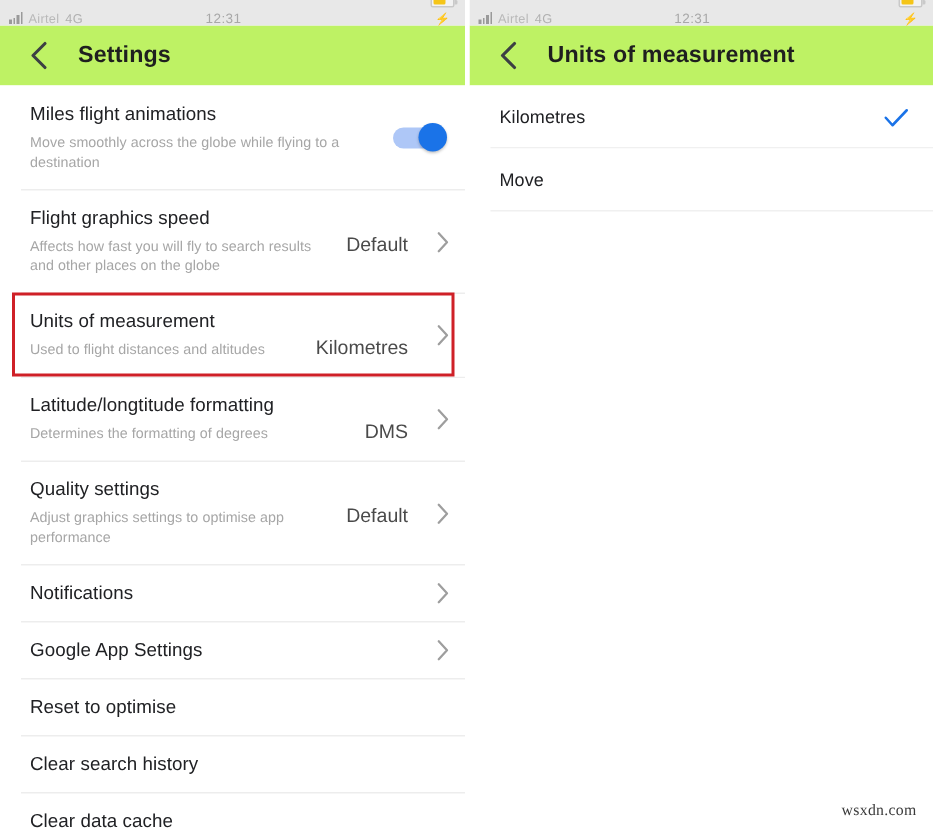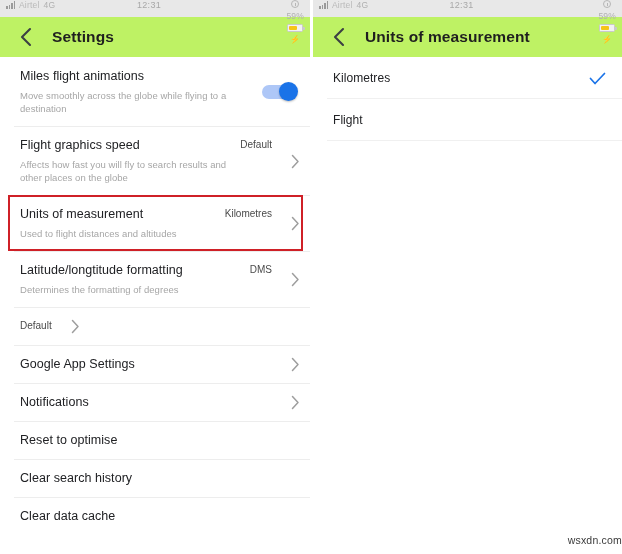--- a/index.html
+++ b/index.html
@@ -28,21 +28,21 @@
   }
   .phone.left  { width: 310px; }
   .phone.gap   { width: 3px; background: #ffffff; }
   .phone.right { width: 309px; }
 
   
   .statusbar {
     height: 17px;
     background: #e8e8e8;
     display: flex;
-    align-items: flex-start;
+    align-items: flex-end;
     padding: 0 6px;
     font-size: 9px;
     color: #b4b4b4;
     letter-spacing: .2px;
     position: relative;
   }
   .sb-left { display: flex; align-items: center; gap: 4px; }
   .sb-bars { display: flex; align-items: flex-end; gap: 1px; height: 8px; }
   .sb-bars i { display: block; width: 1.5px; background: #9a9a9a; }
   .sb-bars i:nth-child(1) { height: 3px; }
@@ -161,24 +161,24 @@
     letter-spacing: .05px;
   }
   .row-sub {
     font-size: 9.5px;
     color: #a6a6a6;
     line-height: 13px;
     margin-top: 5px;
     letter-spacing: .05px;
   }
   .row-value {
-    font-size: 10px;
+    font-size: 13px;
     color: #4a4a4a;
     flex: none;
-    margin-top: 1px;
+    margin-top: 17px;
     white-space: nowrap;
   }
   .row-chevron {
     flex: none;
     width: 22px;
     display: flex;
     justify-content: flex-end;
     align-items: center;
     align-self: center;
     color: #9e9e9e;
@@ -249,25 +249,25 @@
     flex: none;
     color: #1a73e8;
     display: flex;
     align-items: center;
   }
   .opt-check.hidden { visibility: hidden; }
 
   
   .watermark {
     position: absolute;
-    right: 0;
+    right: 11px;
     bottom: 8px;
     font-size: 10.5px;
     color: #3a3a3a;
-    font-family: Liberation Sans, sans-serif;
+    font-family: Liberation Serif, serif;
     letter-spacing: .2px;
   }
 </style>
 </head>
 <body>
 
 <div class="screens">
 
   <div class="phone left">
 
@@ -343,40 +343,44 @@
             <div class="row-sub">Determines the formatting of degrees</div>
           </div>
           <div class="row-value">DMS</div>
           <div class="row-chevron">
             <svg width="9" height="15" viewBox="0 0 9 15" aria-hidden="true">
               <path d="M1.5 1.5 L7 7.5 L1.5 13.5" fill="none" stroke="#9e9e9e" stroke-width="1.5" stroke-linecap="round" stroke-linejoin="round"></path>
             </svg>
           </div>
         </div>
         <div class="row">
+          <div class="row-main">
+            <div class="row-title">Quality settings</div>
+            <div class="row-sub">Adjust graphics settings to optimise app performance</div>
+          </div>
           <div class="row-value">Default</div>
           <div class="row-chevron">
             <svg width="9" height="15" viewBox="0 0 9 15" aria-hidden="true">
               <path d="M1.5 1.5 L7 7.5 L1.5 13.5" fill="none" stroke="#9e9e9e" stroke-width="1.5" stroke-linecap="round" stroke-linejoin="round"></path>
             </svg>
           </div>
         </div>
         <div class="row">
           <div class="row-main">
+            <div class="row-title">Notifications</div>
+          </div>
+          <div class="row-chevron">
+            <svg width="9" height="15" viewBox="0 0 9 15" aria-hidden="true">
+              <path d="M1.5 1.5 L7 7.5 L1.5 13.5" fill="none" stroke="#9e9e9e" stroke-width="1.5" stroke-linecap="round" stroke-linejoin="round"></path>
+            </svg>
+          </div>
+        </div>
+        <div class="row">
+          <div class="row-main">
             <div class="row-title">Google App Settings</div>
-          </div>
-          <div class="row-chevron">
-            <svg width="9" height="15" viewBox="0 0 9 15" aria-hidden="true">
-              <path d="M1.5 1.5 L7 7.5 L1.5 13.5" fill="none" stroke="#9e9e9e" stroke-width="1.5" stroke-linecap="round" stroke-linejoin="round"></path>
-            </svg>
-          </div>
-        </div>
-        <div class="row">
-          <div class="row-main">
-            <div class="row-title">Notifications</div>
           </div>
           <div class="row-chevron">
             <svg width="9" height="15" viewBox="0 0 9 15" aria-hidden="true">
               <path d="M1.5 1.5 L7 7.5 L1.5 13.5" fill="none" stroke="#9e9e9e" stroke-width="1.5" stroke-linecap="round" stroke-linejoin="round"></path>
             </svg>
           </div>
         </div>
         <div class="row">
           <div class="row-main">
             <div class="row-title">Reset to optimise</div>
@@ -448,21 +452,21 @@
     <div class="list" id="right-list">
         <div class="opt-row">
           <div class="opt-label">Kilometres</div>
           <div class="opt-check">
             <svg width="17" height="13" viewBox="0 0 17 13" aria-hidden="true">
               <path d="M1.5 6.5 L6 11.5 L15.5 1.5" fill="none" stroke="#1a73e8" stroke-width="1.7" stroke-linecap="round" stroke-linejoin="round"></path>
             </svg>
           </div>
         </div>
         <div class="opt-row">
-          <div class="opt-label">Flight</div>
+          <div class="opt-label">Move</div>
           <div class="opt-check hidden">
             <svg width="17" height="13" viewBox="0 0 17 13" aria-hidden="true">
               <path d="M1.5 6.5 L6 11.5 L15.5 1.5" fill="none" stroke="#1a73e8" stroke-width="1.7" stroke-linecap="round" stroke-linejoin="round"></path>
             </svg>
           </div>
         </div>
       </div>
 
     <div class="watermark">wsxdn.com</div>
   </div>

